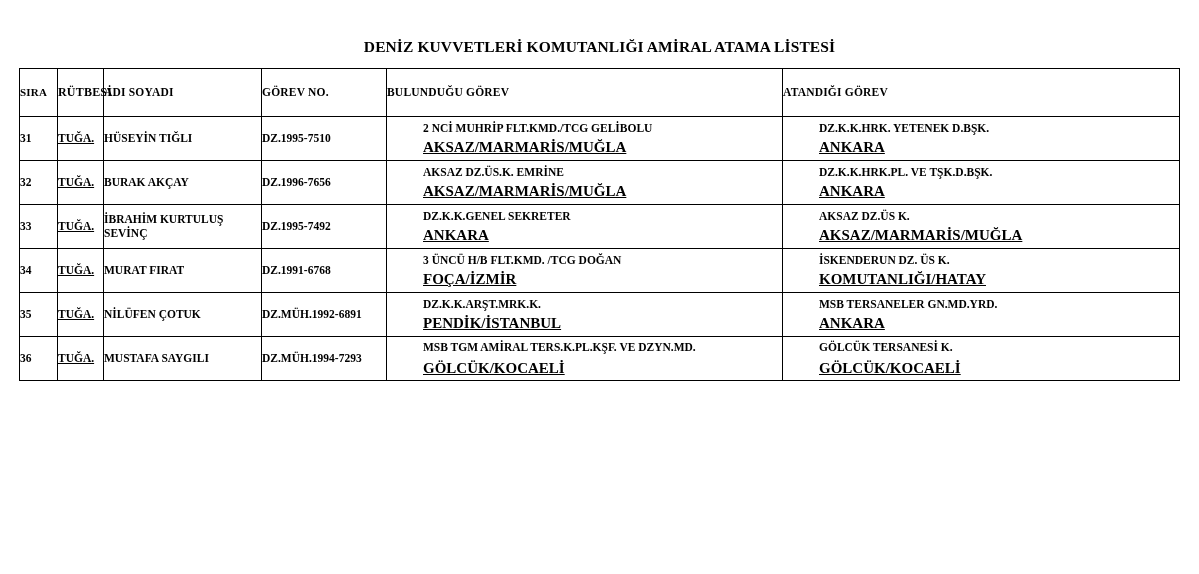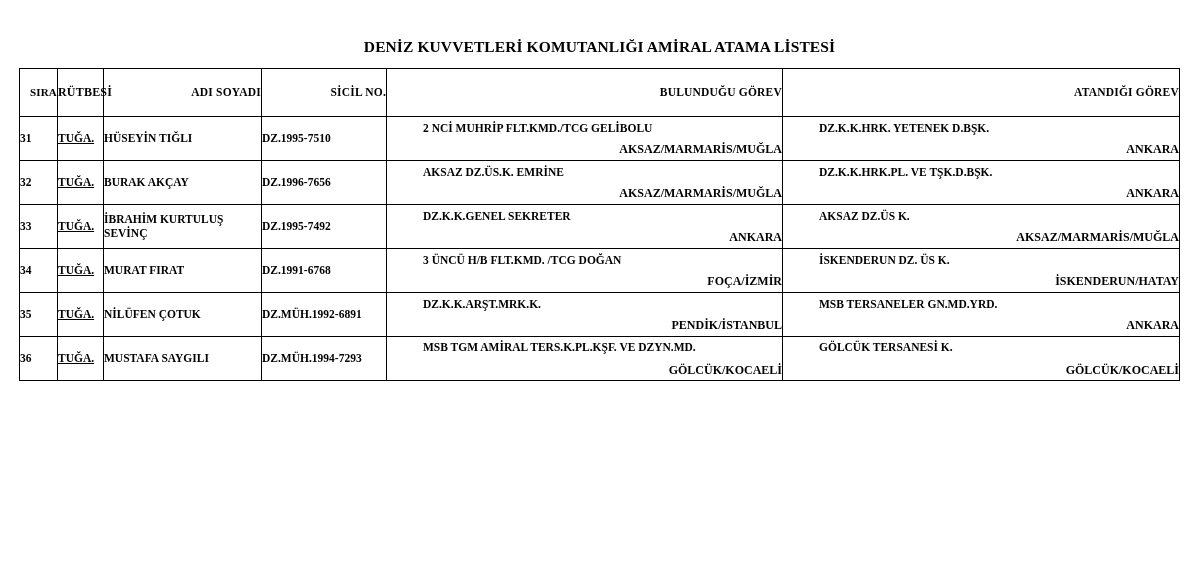--- a/index.html
+++ b/index.html
@@ -55,21 +55,21 @@
   
   col.c-sira    { width: 38px; }
   col.c-rutbe   { width: 46px; }
   col.c-ad      { width: 158px; }
   col.c-sicil   { width: 125px; }
   col.c-bulundu { width: 396px; }
   col.c-atandi  { width: 397px; }
 
   thead th {
     height: 47px;
-    text-align: right;
+    text-align: left;
     font-size: 11.5px;
     font-weight: bold;
     letter-spacing: 0.2px;
   }
   thead th.th-sira   { font-size: 11px; }
   thead th.th-rutbe  { font-size: 12px; }
 
   tbody tr { height: 44px; }
 
   td.cell-sira {
@@ -99,24 +99,24 @@
     margin-left: 36px;
   }
   .duty-title {
     text-align: left;
     font-size: 11.5px;
     font-weight: bold;
     line-height: 1.16;
     padding-top: 1px;
   }
   .duty-loc {
-    text-align: right;
-    font-size: 12px;
+    font-size: 15px;
     font-weight: bold;
     line-height: 1.16;
+    text-decoration: underline;
   }
   
   tr.tall .duty-inner { height: 38px; }
 </style>
 </head>
 <body>
 
 <div class="page">
 
   <div class="doc-title">DENİZ KUVVETLERİ KOMUTANLIĞI AMİRAL ATAMA LİSTESİ</div>
@@ -129,21 +129,21 @@
         <col class="c-ad">
         <col class="c-sicil">
         <col class="c-bulundu">
         <col class="c-atandi">
       </colgroup>
       <thead>
         <tr>
           <th class="th-sira">SIRA</th>
           <th class="th-rutbe">RÜTBESİ</th>
           <th>ADI SOYADI</th>
-          <th>SİCİL NO.</th>
+          <th>GÖREV NO.</th>
           <th>BULUNDUĞU GÖREV</th>
           <th>ATANDIĞI GÖREV</th>
         </tr>
       </thead>
       <tbody>
 
         <tr>
           <td class="cell-sira">31</td>
           <td class="cell-rutbe">TUĞA.</td>
           <td class="cell-ad">HÜSEYİN TIĞLI</td>
@@ -207,21 +207,21 @@
           <td class="cell-sicil">DZ.1991-6768</td>
           <td class="duty">
             <div class="duty-inner">
               <span class="duty-title">3 ÜNCÜ H/B FLT.KMD. /TCG DOĞAN</span>
               <span class="duty-loc">FOÇA/İZMİR</span>
             </div>
           </td>
           <td class="duty">
             <div class="duty-inner">
               <span class="duty-title">İSKENDERUN DZ. ÜS K.</span>
-              <span class="duty-loc">İSKENDERUN/HATAY</span>
+              <span class="duty-loc">KOMUTANLIĞI/HATAY</span>
             </div>
           </td>
         </tr>
 
         <tr>
           <td class="cell-sira">35</td>
           <td class="cell-rutbe">TUĞA.</td>
           <td class="cell-ad">NİLÜFEN ÇOTUK</td>
           <td class="cell-sicil">DZ.MÜH.1992-6891</td>
           <td class="duty">

